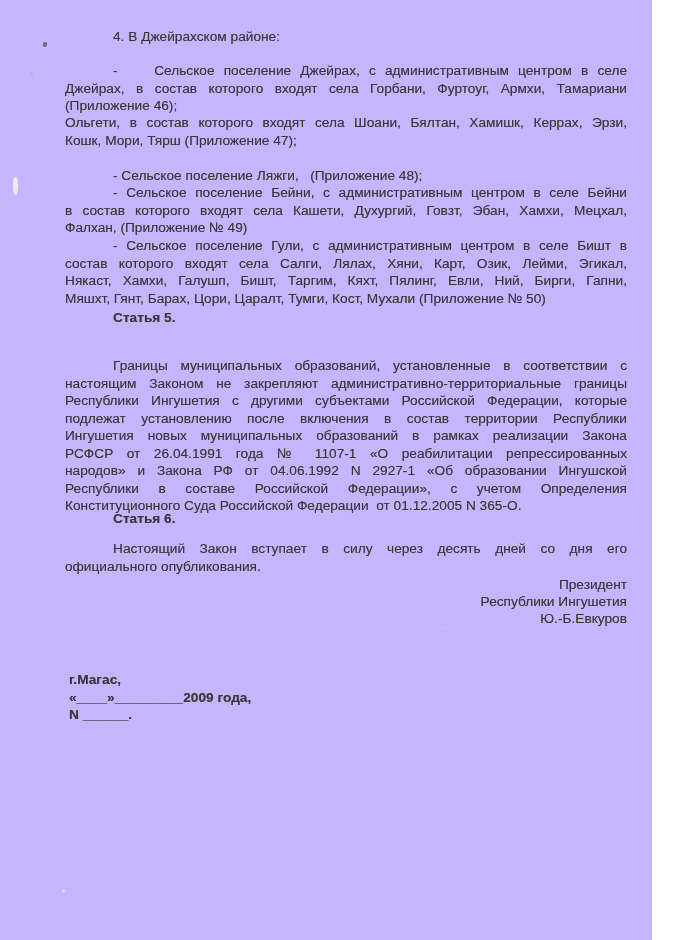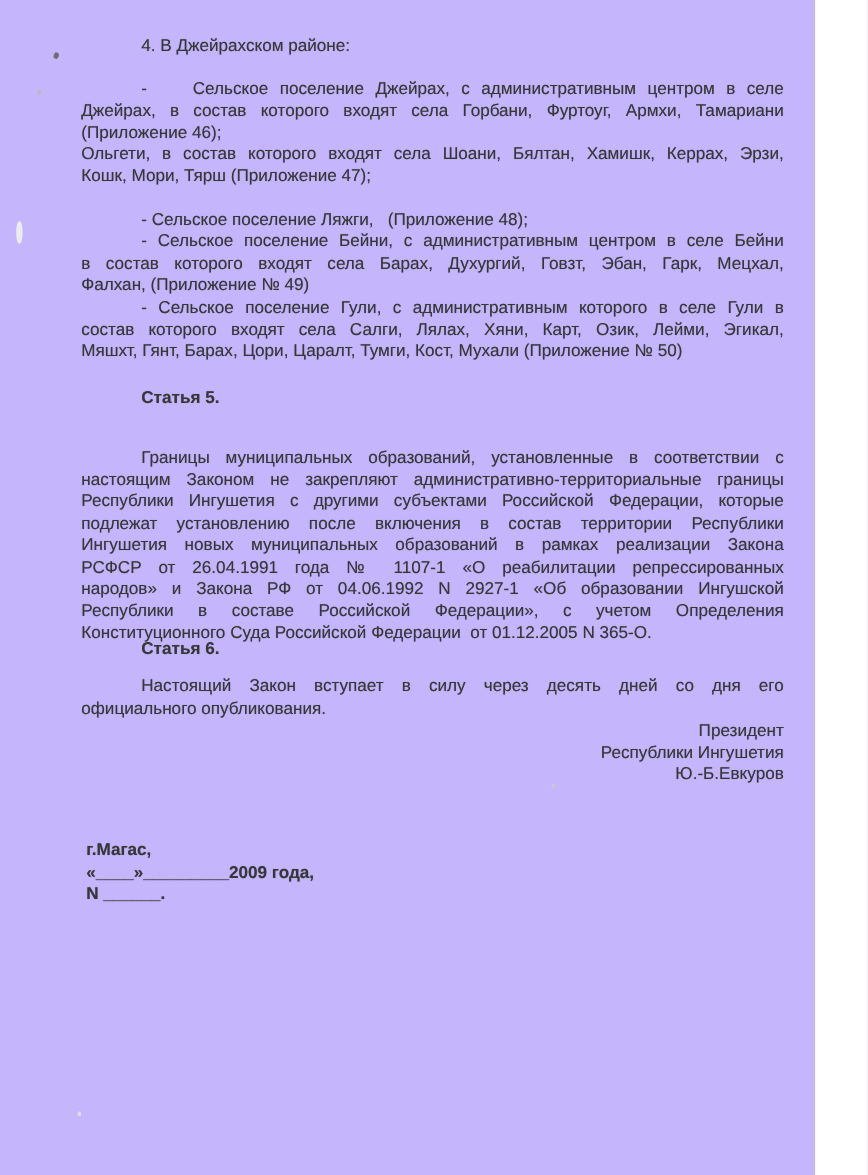--- a/index.html
+++ b/index.html
@@ -72,27 +72,28 @@
       <div class="line j">Ольгети, в состав которого входят села Шоани, Бялтан, Хамишк, Керрах, Эрзи,</div>
       <div class="line">Кошк, Мори, Тярш (Приложение 47);</div>
     </div>
 
   <div class="block b-p3">
       <div class="line ind">- Сельское поселение Ляжги,&nbsp;&nbsp; (Приложение 48);</div>
     </div>
 
   <div class="block b-p4">
       <div class="line j ind">- Сельское поселение Бейни, с административным центром в селе Бейни</div>
-      <div class="line j">в состав которого входят села Барах, Духургий, Говзт, Эбан, Гарк, Мецхал,</div>
+      <div class="line j">в состав которого входят села Кашети, Духургий, Говзт, Эбан, Хамхи, Мецхал,</div>
       <div class="line">Фалхан, (Приложение № 49)</div>
     </div>
 
   <div class="block b-p5">
-      <div class="line j ind">- Сельское поселение Гули, с административным которого в селе Гули в</div>
+      <div class="line j ind">- Сельское поселение Гули, с административным центром в селе Бишт в</div>
       <div class="line j">состав которого входят села Салги, Лялах, Хяни, Карт, Озик, Лейми, Эгикал,</div>
+      <div class="line j">Някаст, Хамхи, Галушп, Бишт, Таргим, Кяхт, Пялинг, Евли, Ний, Бирги, Гапни,</div>
       <div class="line">Мяшхт, Гянт, Барах, Цори, Царалт, Тумги, Кост, Мухали (Приложение № 50)</div>
     </div>
 
   <div class="block b-art5h heading">
     <div class="line ind">Статья 5.</div>
   </div>
 
   <div class="block b-art5b">
       <div class="line j ind">Границы муниципальных образований, установленные в соответствии с</div>
       <div class="line j">настоящим Законом не закрепляют административно-территориальные границы</div>

